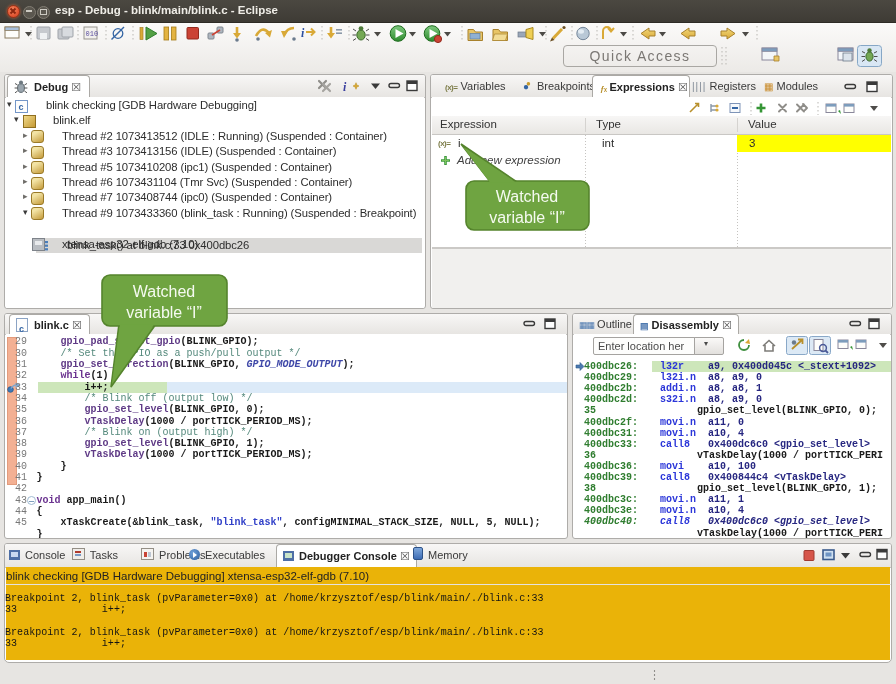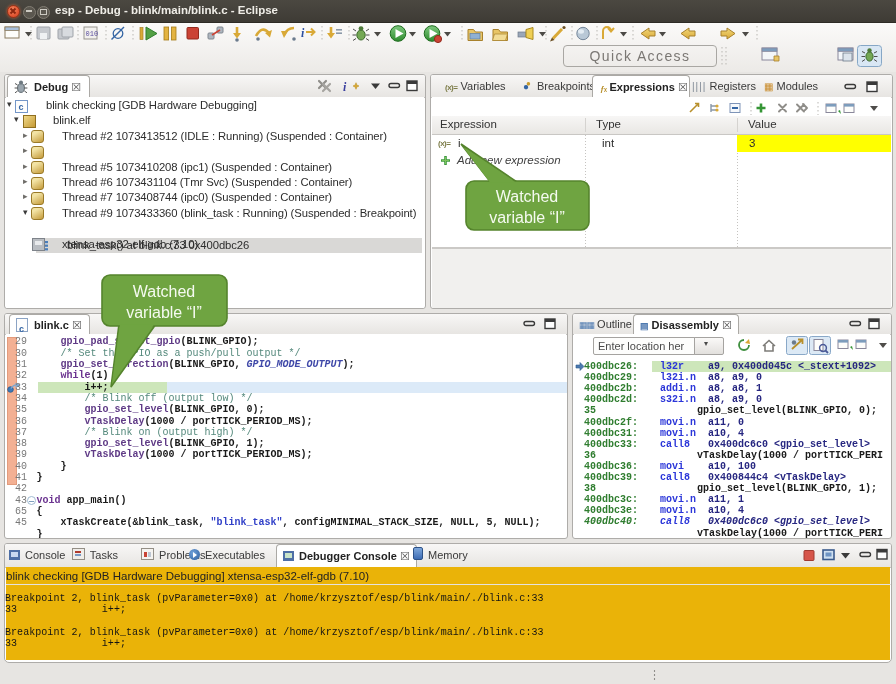--- a/index.html
+++ b/index.html
@@ -222,20 +222,21 @@
       <t-x style="left:31px;">blink.elf</t-x>
       </div>
     <div class="trow" style="top:31.8px;">
         <s-a style="left:17px;color:#6E6C68;">▸</s-a>
       <i-c class="thr"></i-c>
         <t-x style="left:40px;">Thread #2 1073413512 (IDLE : Running) (Suspended : Container)</t-x>
       </div>
     <div class="trow" style="top:47.2px;">
         <s-a style="left:17px;color:#6E6C68;">▸</s-a>
       <i-c class="thr"></i-c>
+        <t-x style="left:40px;">Thread #3 1073413156 (IDLE) (Suspended : Container)</t-x>
       </div>
     <div class="trow" style="top:62.6px;">
         <s-a style="left:17px;color:#6E6C68;">▸</s-a>
       <i-c class="thr"></i-c>
         <t-x style="left:40px;">Thread #5 1073410208 (ipc1) (Suspended : Container)</t-x>
       </div>
     <div class="trow" style="top:78px;">
         <s-a style="left:17px;color:#6E6C68;">▸</s-a>
       <i-c class="thr"></i-c>
         <t-x style="left:40px;">Thread #6 1073431104 (Tmr Svc) (Suspended : Container)</t-x>
@@ -366,21 +367,21 @@
       <div class="ln" style="top:58.9px;">34</div>
     <div class="ln" style="top:70.2px;">35</div>
       <div class="ln" style="top:81.5px;">36</div>
     <div class="ln" style="top:92.8px;">37</div>
       <div class="ln" style="top:104.1px;">38</div>
     <div class="ln" style="top:115.4px;">39</div>
       <div class="ln" style="top:126.7px;">40</div>
     <div class="ln" style="top:138px;">41</div>
       <div class="ln" style="top:149.3px;">42</div>
     <div class="ln" style="top:160.6px;">43</div>
-      <div class="ln" style="top:171.9px;">65</div>
+      <div class="ln" style="top:171.9px;">44</div>
     <div class="ln" style="top:183.2px;">45</div>
     <div class="abs" style="left:21px;top:162px;width:7px;height:7px;border:1px solid #9FBAD2;border-radius:50%;">
       <span class="abs" style="left:1.2px;top:3.5px;width:4.5px;height:1.2px;background:#7FA0BE;"></span>
       </div>
     <div class="cl" style="top:2.4px;">    <span class="fn">gpio_pad_select_gpio</span>(BLINK_GPIO);</div>
     <div class="cl cm" style="top:13.7px;">    /* Set the GPIO as a push/pull output */</div>
     <div class="cl" style="top:25px;">    <span class="fn">gpio_set_direction</span>(BLINK_GPIO, <span class="en">GPIO_MODE_OUTPUT</span>);</div>
     <div class="cl" style="top:36.3px;">    <span class="kw">while</span>(1)</div>
     <div class="cl" style="top:47.6px;">        i++;</div>
     <div class="cl cm" style="top:58.9px;">        /* Blink off (output low) */</div>

